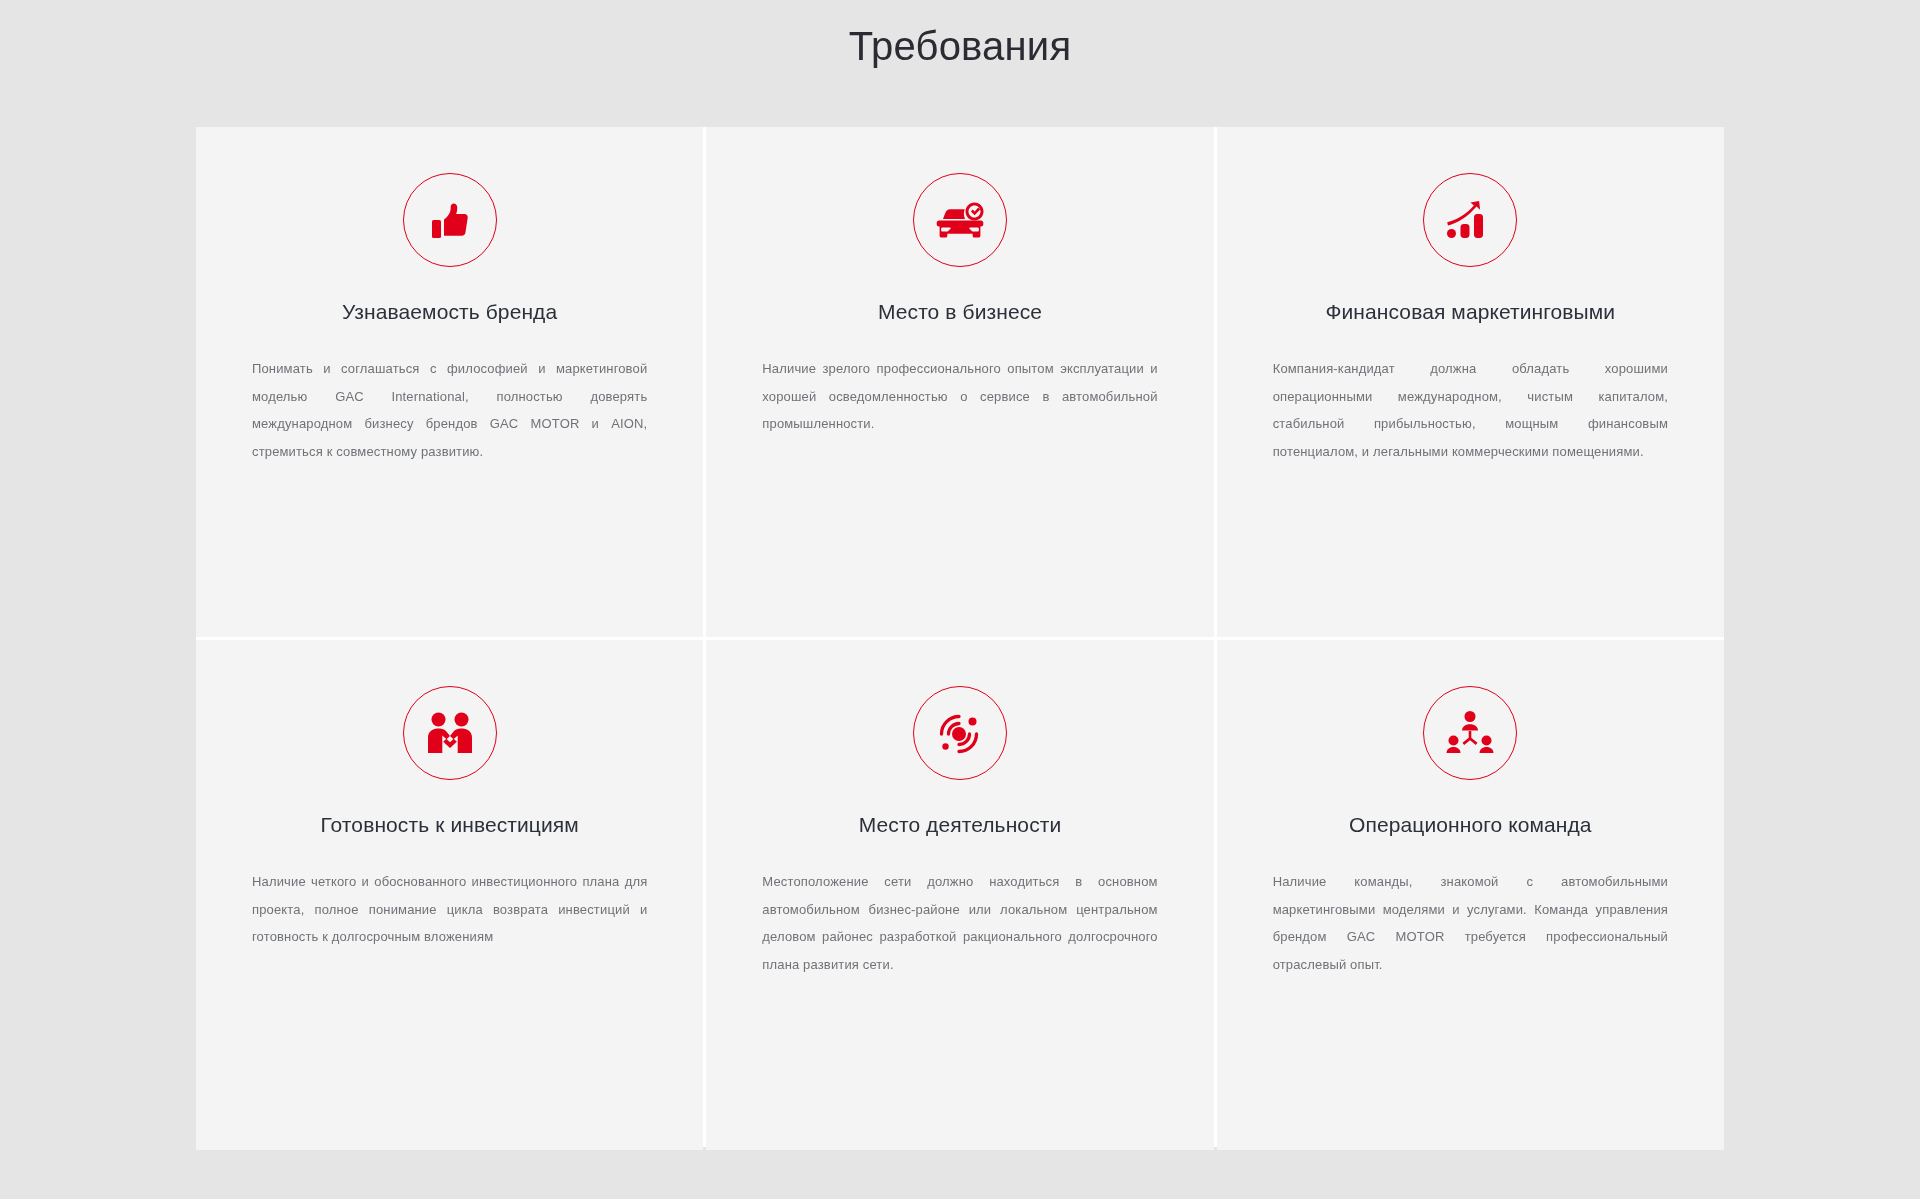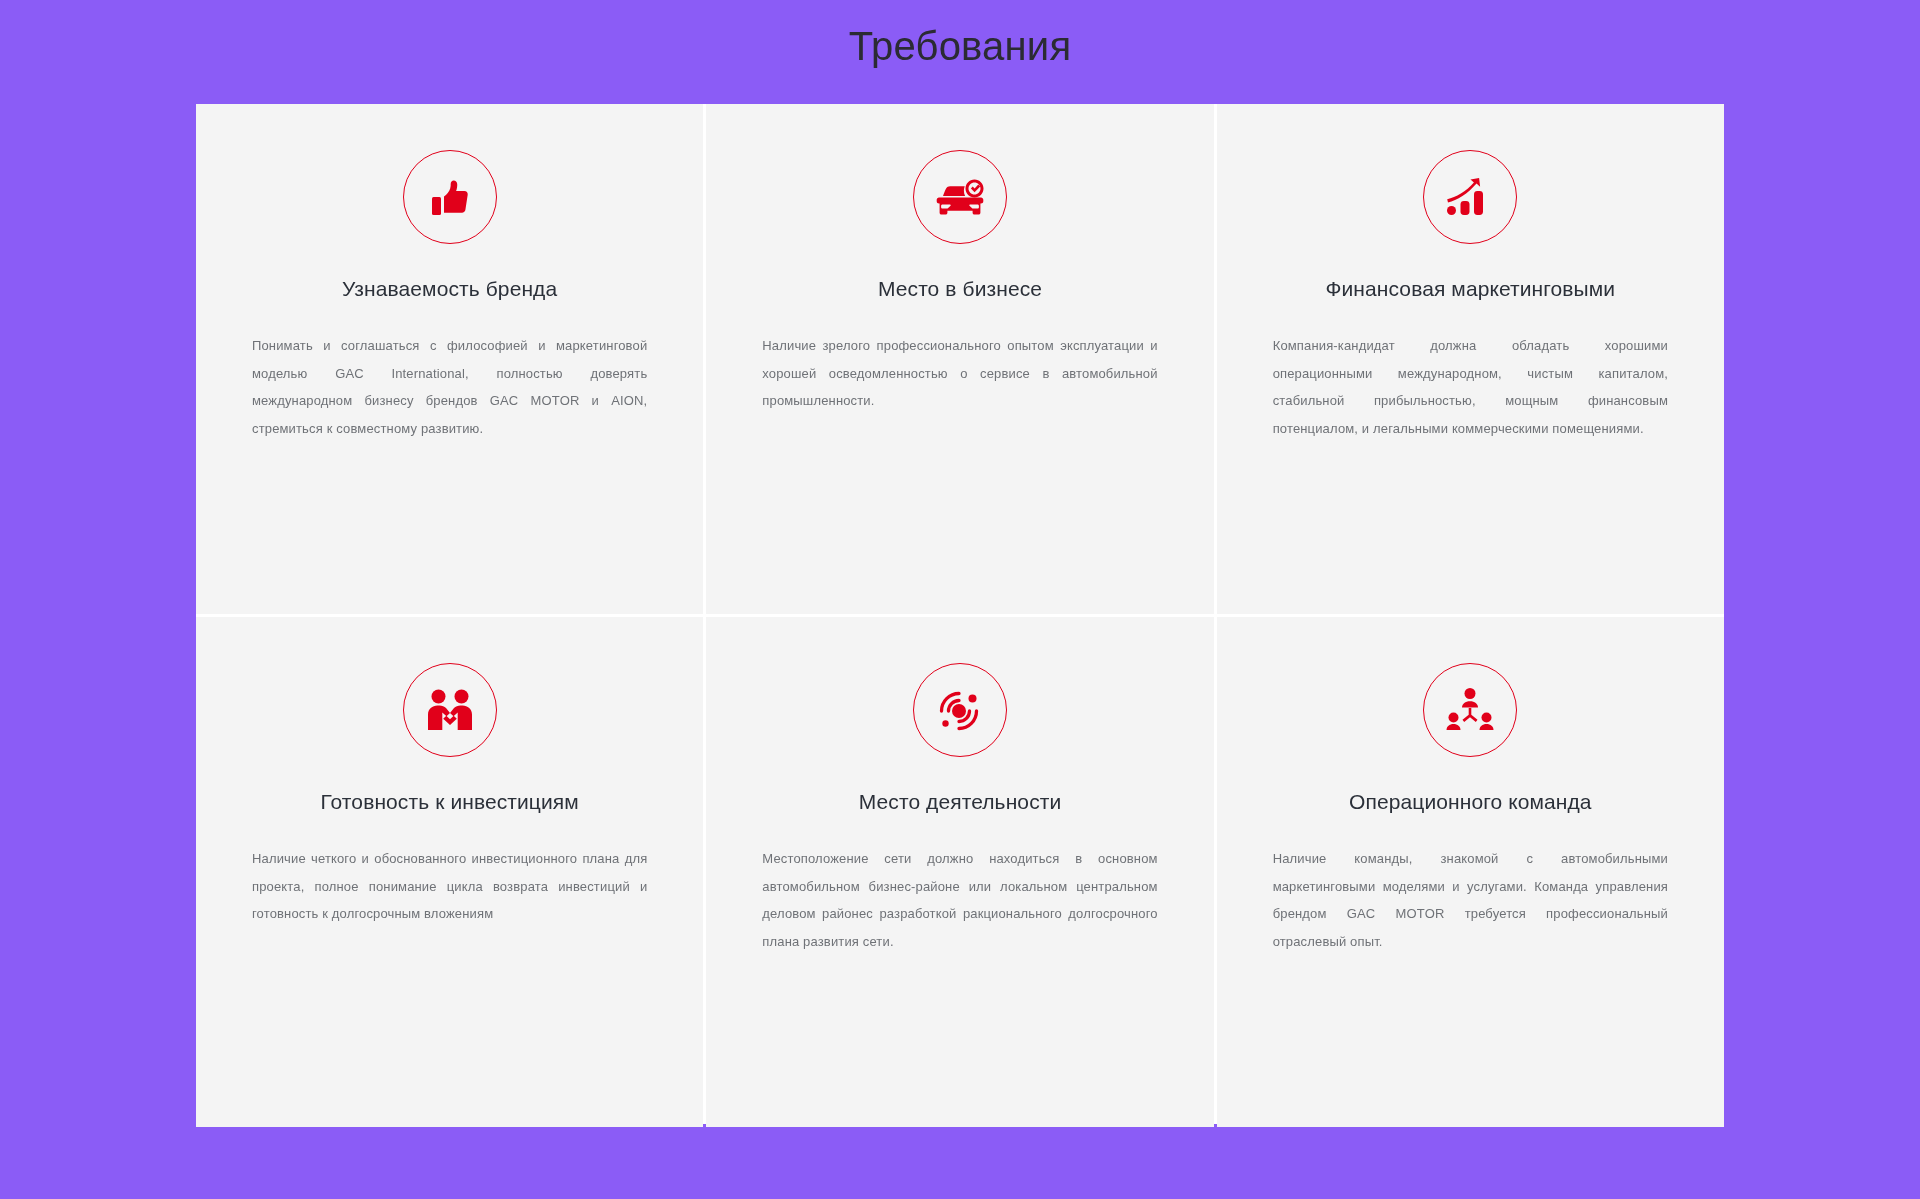--- a/index.html
+++ b/index.html
@@ -7,35 +7,35 @@
     width: 1920px;
     height: 1199px;
     background: #ffffff;
     font-family: "Liberation Sans", sans-serif;
     overflow: hidden;
   }
   .page {
     width: 1920px;
     height: 1199px;
     position: relative;
-    background: #8b5cf6;
+    background: #e5e5e5;
   }
   .page-title {
     text-align: center;
     font-size: 40px;
     font-weight: 500;
     color: #2b2b33;
     letter-spacing: 0.2px;
     padding-top: 20px;
     line-height: 1.3;
   }
   .grid {
     position: absolute;
     left: 196px;
-    top: 104px;
+    top: 127px;
     width: 1528px;
     height: 1020px;
     display: grid;
     grid-template-columns: repeat(3, 1fr);
     grid-template-rows: 510px 510px;
     background: #ffffff;
     gap: 3px;
   }
   .card {
     background: #f4f4f4;

